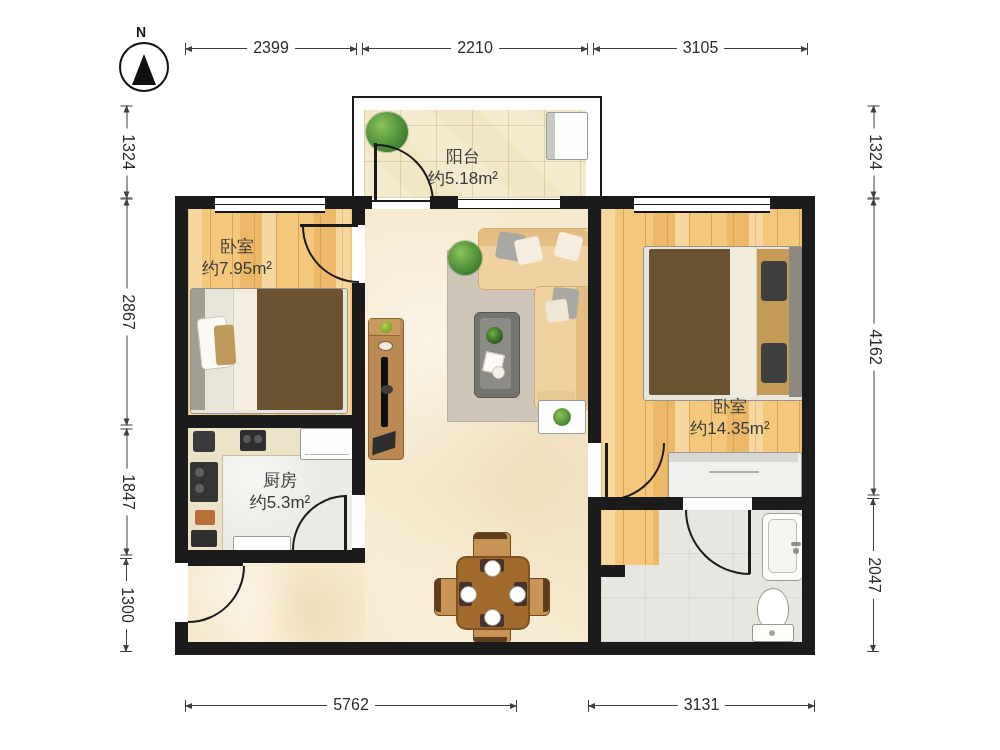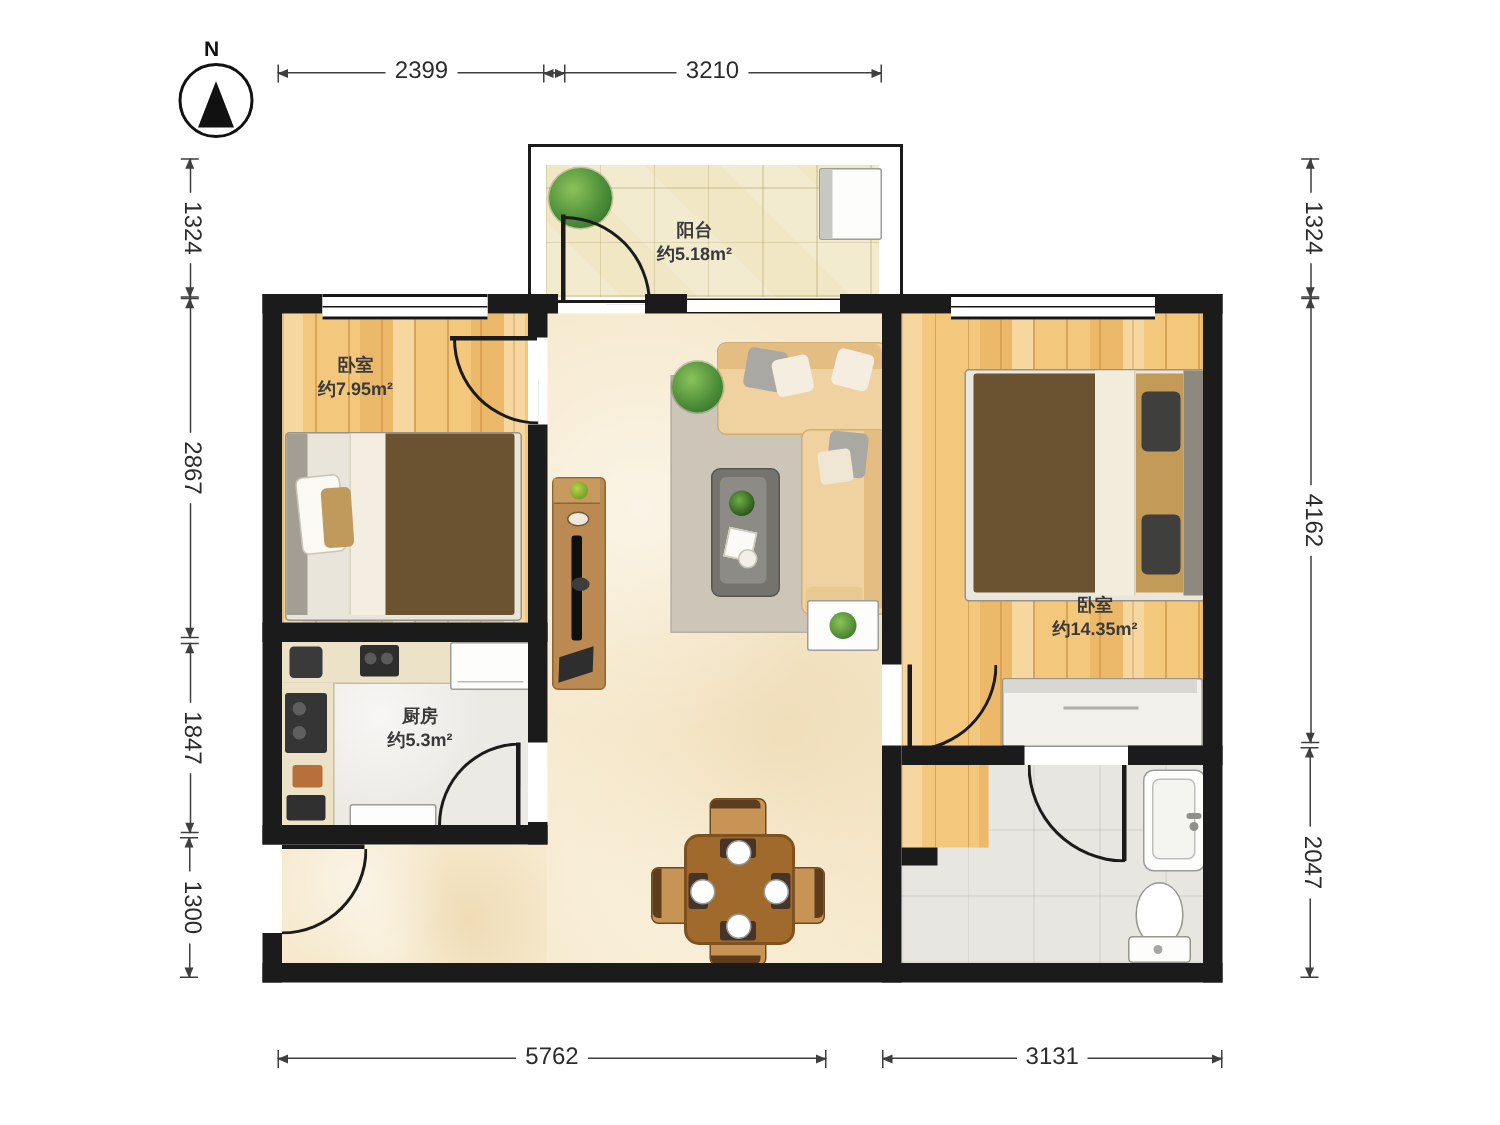--- a/index.html
+++ b/index.html
@@ -48,50 +48,55 @@
         background-image:repeating-linear-gradient(0deg,rgba(160,140,80,.25) 0 1px,transparent 1px 36px),
                          repeating-linear-gradient(90deg,rgba(160,140,80,.25) 0 1px,transparent 1px 36px),
                          repeating-linear-gradient(45deg,rgba(255,255,255,.18) 0 36px,transparent 36px 72px);}
 
   
   .furn{position:absolute;z-index:10;}
   .plant{border-radius:50%;background:radial-gradient(circle at 38% 35%,#8cc35a,#4e8f3a 55%,#2f6a22 95%);
          box-shadow:0 0 0 1px rgba(40,80,30,.25);}
   .whitebox{background:#fdfdfc;border:1.5px solid #9c9c98;border-radius:2px;}
   .room-label{position:absolute;z-index:50;transform:translateX(-50%);text-align:center;
-      font-weight:700;font-size:12px;line-height:1.32;color:#3a3a3a;white-space:nowrap;}
+      font-weight:400;font-size:17px;line-height:1.32;color:#3a3a3a;white-space:nowrap;}
 
   
   .compass-n{position:absolute;font-weight:700;font-size:14px;color:#111;z-index:5;}
   .compass-circle{position:absolute;width:46px;height:46px;border:2.5px solid #111;border-radius:50%;z-index:5;}
   .compass-circle .tri{position:absolute;left:50%;bottom:5px;transform:translateX(-50%);width:0;height:0;
       border-left:12px solid transparent;border-right:12px solid transparent;border-bottom:31px solid #111;}
 </style>
 </head>
 <body>
 
 <div class="stage">
 
   <div class="compass-n" style="left:136px;top:24px;">N</div>
   <div class="compass-circle" style="left:119px;top:42px;">
       <i class="tri"></i>
     </div>
 
-  <div class="dim" style="left:185px;top:38px;width:192px;">
+  <div class="dim" style="left:185px;top:38px;width:172px;">
     <i class="dl a-left"></i>
       <span class="dlab">2399</span>
       <i class="dl a-right"></i>
     </div>
   <div class="dim" style="left:362px;top:38px;width:226px;">
     <i class="dl a-left"></i>
-      <span class="dlab">3210</span>
-      <i class="dl a-right"></i>
-    </div>
-
-  <div class="dim" style="left:185px;top:695px;width:366px;">
+      <span class="dlab">2210</span>
+      <i class="dl a-right"></i>
+    </div>
+  <div class="dim" style="left:593px;top:38px;width:215px;">
+    <i class="dl a-left"></i>
+      <span class="dlab">3105</span>
+      <i class="dl a-right"></i>
+    </div>
+
+  <div class="dim" style="left:185px;top:695px;width:332px;">
     <i class="dl a-left"></i>
       <span class="dlab">5762</span>
       <i class="dl a-right"></i>
     </div>
   <div class="dim" style="left:588px;top:695px;width:227px;">
     <i class="dl a-left"></i>
       <span class="dlab">3131</span>
       <i class="dl a-right"></i>
     </div>
 

